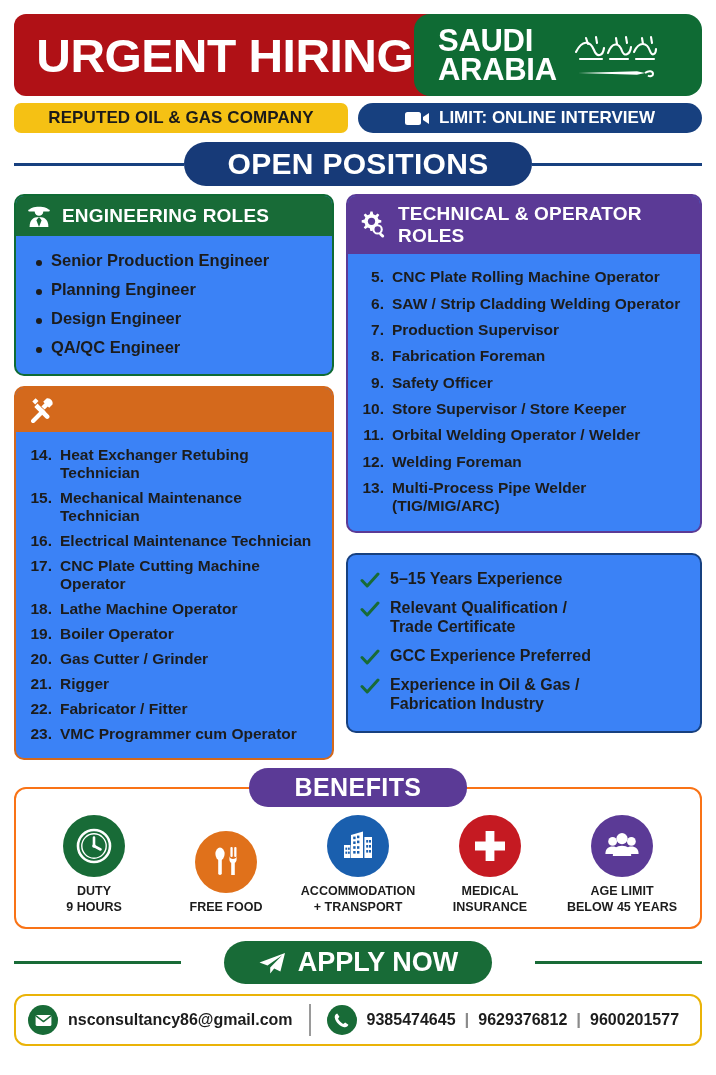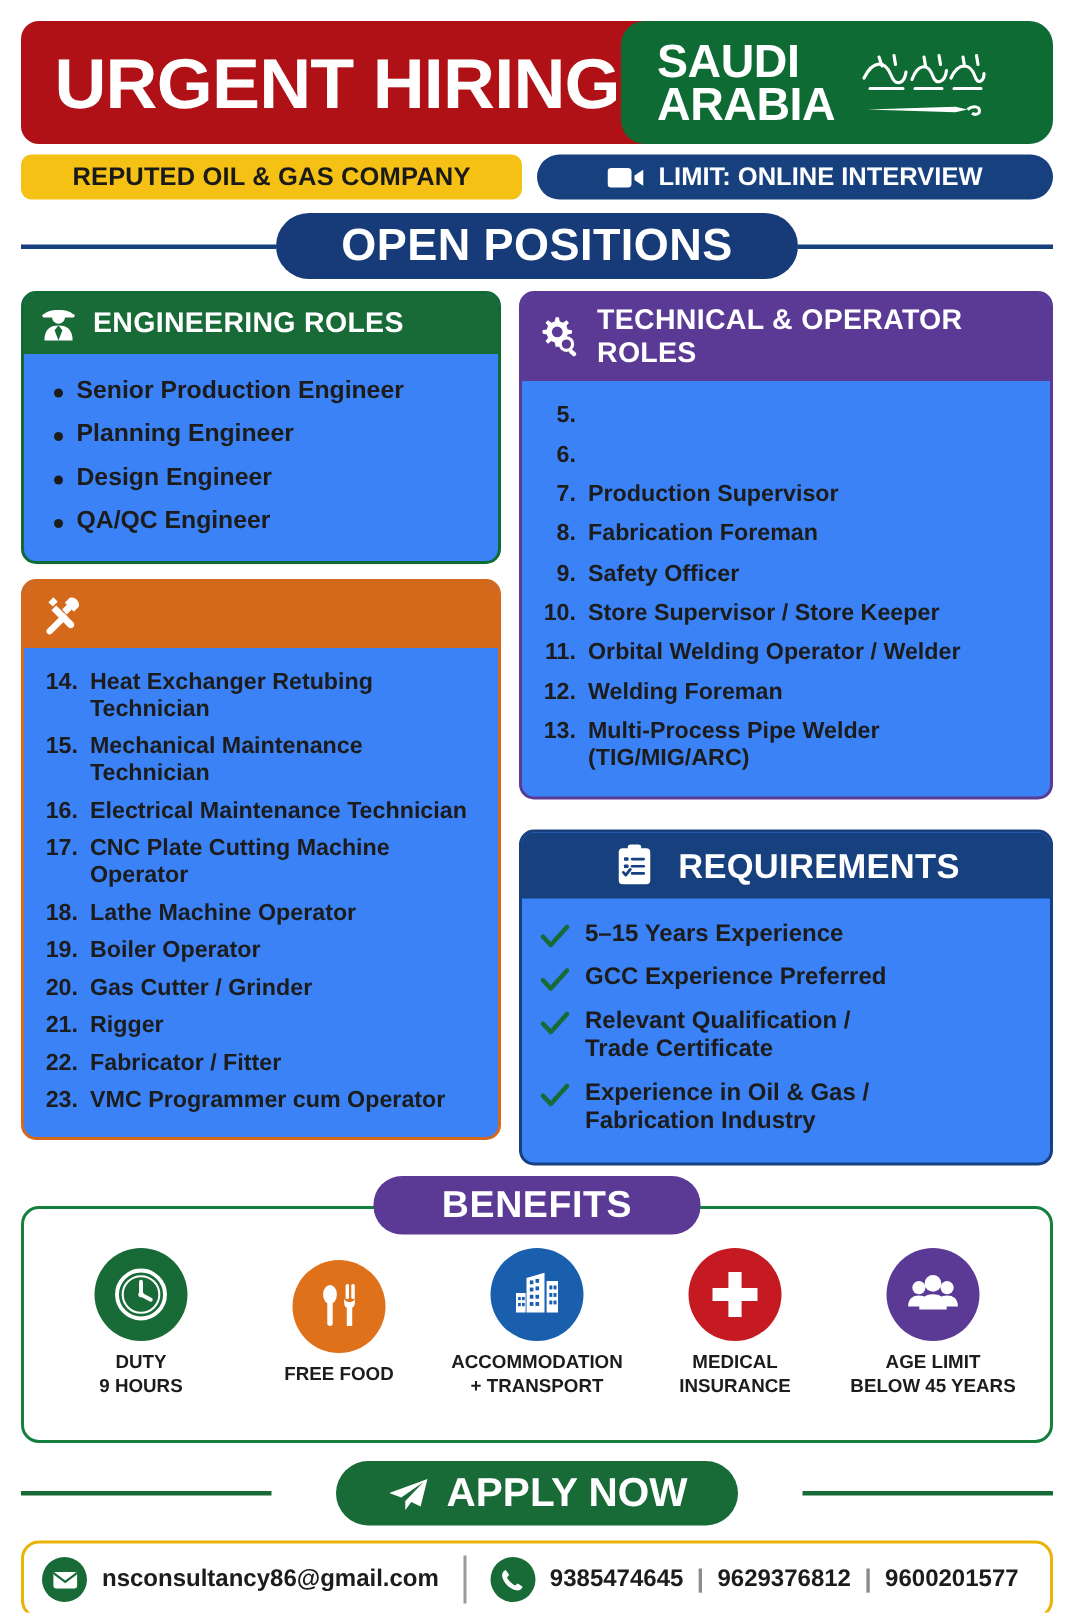--- a/index.html
+++ b/index.html
@@ -198,27 +198,27 @@
   }
   .ben-pill {
     background: #5b3a96;
     border-radius: 19px;
     padding: 5px 46px;
     color: #ffffff;
     font-size: 25px; font-weight: 900;
     letter-spacing: 0.4px;
   }
   .ben-box {
-    border: 2px solid #15803d;
+    border: 2px solid #f97316;
     border-radius: 12px;
     margin-top: -17px;
-    padding: 26px 12px 28px 12px;
+    padding: 26px 12px 12px 12px;
     display: flex;
     justify-content: space-around;
-    align-items: center;
+    align-items: flex-end;
   }
   .ben-item {
     display: flex; flex-direction: column;
     align-items: center; gap: 7px;
     width: 130px;
   }
   .ben-circle {
     width: 62px; height: 62px; border-radius: 50%;
     display: flex; align-items: center; justify-content: center;
   }
@@ -435,23 +435,25 @@
               <circle cx="19.6" cy="19.4" r="3.1" fill="#5b3a96"></circle>
               <rect x="22.6" y="22.2" width="5.6" height="2.9" rx="1.4" transform="rotate(42 22.6 22.2)" fill="#ffffff"></rect>
             </g>
           </svg>
           <span class="htxt">TECHNICAL &amp; OPERATOR ROLES</span>
         </div>
         <div class="card-body">
           <ol class="numbers">
             <li>
                 <span class="num">5.</span>
+                <span>CNC Plate Rolling Machine Operator</span>
               </li>
             <li>
                 <span class="num">6.</span>
+                <span>SAW / Strip Cladding Welding Operator</span>
               </li>
             <li>
                 <span class="num">7.</span>
                 <span>Production Supervisor</span>
               </li>
             <li>
                 <span class="num">8.</span>
                 <span>Fabrication Foreman</span>
               </li>
             <li>
@@ -472,56 +474,40 @@
               </li>
             <li>
                 <span class="num">13.</span>
                 <span>Multi-Process Pipe Welder (TIG/MIG/ARC)</span>
               </li>
           </ol>
         </div>
       </div>
 
       <div class="card card-navy" style="margin-top:20px;">
-        <div class="card-head head-navy navy-center">
-          <svg class="head-icon big" viewBox="0 0 30 30" xmlns="http://www.w3.org/2000/svg">
-            <rect x="4.5" y="3.5" width="21" height="24" rx="2.6" fill="#ffffff"></rect>
-            <rect x="10.5" y="1" width="9" height="5" rx="2" fill="#ffffff"></rect>
-            <rect x="10.5" y="1" width="9" height="5" rx="2" fill="#17407f" opacity="0.0"></rect>
-            <g fill="#17407f">
-              <rect x="8" y="9.5" width="3" height="2.4" rx="0.6"></rect>
-              <rect x="12.5" y="9.8" width="9.5" height="1.8" rx="0.9"></rect>
-              <rect x="8" y="14.3" width="3" height="2.4" rx="0.6"></rect>
-              <rect x="12.5" y="14.6" width="9.5" height="1.8" rx="0.9"></rect>
-              <rect x="12.5" y="19.4" width="9.5" height="1.8" rx="0.9"></rect>
-            </g>
-            <path d="M7.6 19.6 L9.2 21.4 L12.2 17.6" fill="none" stroke="#17407f" stroke-width="1.9" stroke-linecap="round" stroke-linejoin="round"></path>
-          </svg>
-          <span class="htxt">REQUIREMENTS</span>
-        </div>
         <div class="card-body">
           <ul class="reqs">
             <li>
               <svg class="check" viewBox="0 0 20 18" xmlns="http://www.w3.org/2000/svg">
                   <path d="M2 9.5 L7.2 15 L18 3" fill="none" stroke="#186b37" stroke-width="3" stroke-linecap="round" stroke-linejoin="round"></path>
                 </svg>
               <span>5–15 Years Experience</span>
             </li>
             <li>
               <svg class="check" viewBox="0 0 20 18" xmlns="http://www.w3.org/2000/svg">
                   <path d="M2 9.5 L7.2 15 L18 3" fill="none" stroke="#186b37" stroke-width="3" stroke-linecap="round" stroke-linejoin="round"></path>
                 </svg>
-              <span>GCC Experience Preferred</span>
+              <span style="white-space:pre-line">Relevant Qualification /
+Trade Certificate</span>
             </li>
             <li>
               <svg class="check" viewBox="0 0 20 18" xmlns="http://www.w3.org/2000/svg">
                   <path d="M2 9.5 L7.2 15 L18 3" fill="none" stroke="#186b37" stroke-width="3" stroke-linecap="round" stroke-linejoin="round"></path>
                 </svg>
-              <span style="white-space:pre-line">Relevant Qualification /
-Trade Certificate</span>
+              <span>GCC Experience Preferred</span>
             </li>
             <li>
               <svg class="check" viewBox="0 0 20 18" xmlns="http://www.w3.org/2000/svg">
                   <path d="M2 9.5 L7.2 15 L18 3" fill="none" stroke="#186b37" stroke-width="3" stroke-linecap="round" stroke-linejoin="round"></path>
                 </svg>
               <span style="white-space:pre-line">Experience in Oil &amp; Gas /
 Fabrication Industry</span>
             </li>
           </ul>
         </div>

